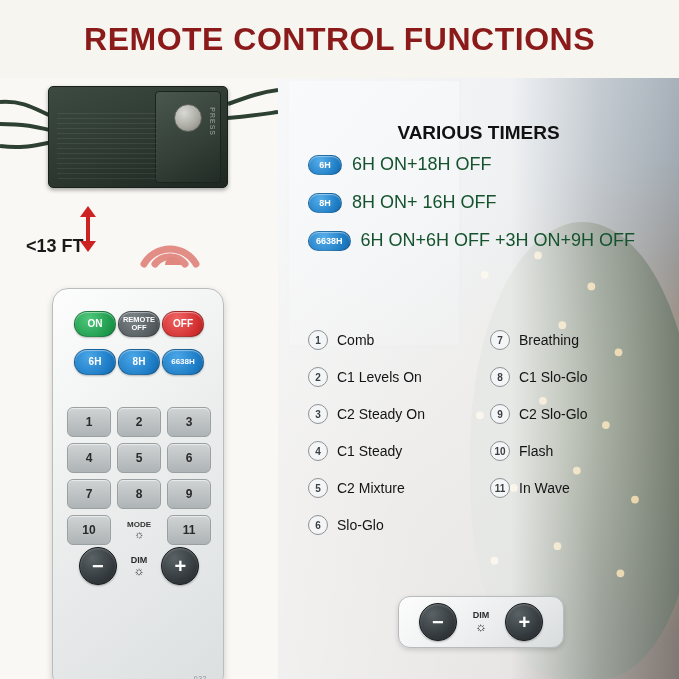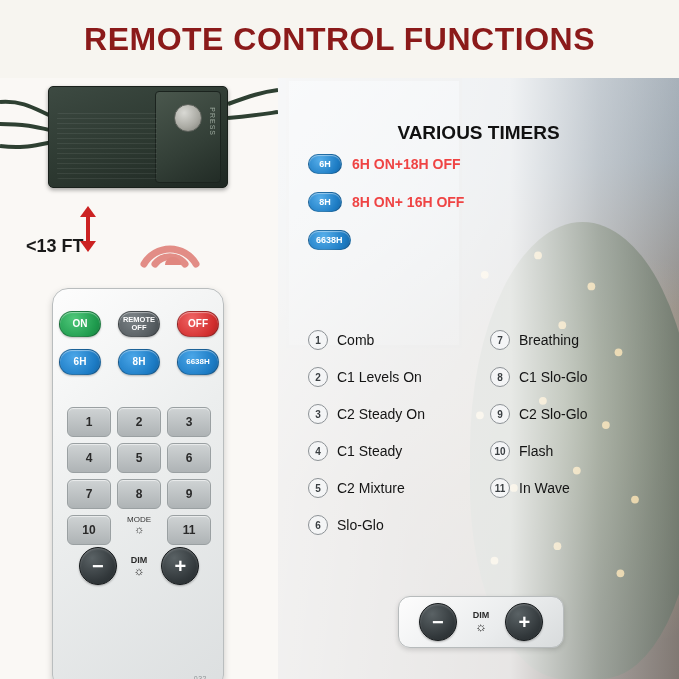--- a/index.html
+++ b/index.html
@@ -100,21 +100,21 @@
   
   .remote {
     position: absolute;
     left: 52px; top: 210px;
     width: 172px; height: 403px;
     background: linear-gradient(140deg,#fdfdfd 0%,#eceeee 45%,#dcdfe0 100%);
     border: 1.5px solid #b9bdbe;
     border-radius: 16px;
     box-shadow: 0 3px 7px rgba(0,0,0,.18);
   }
-  .rrow { position:absolute; left:0; width:172px; display:flex; justify-content:center; gap:17px; }
+  .rrow { position:absolute; left:0; width:172px; display:flex; justify-content:center; gap:2px; }
   .rbtn {
     width: 42px; height: 26px;
     border-radius: 13px;
     display:flex; align-items:center; justify-content:center;
     font-size: 10px; font-weight:bold; color:#fff;
     border:1px solid rgba(0,0,0,.25);
     box-shadow: inset 0 1px 1px rgba(255,255,255,.45), 0 1px 2px rgba(0,0,0,.25);
     line-height:1.02;
     text-align:center;
   }
@@ -134,22 +134,22 @@
   .nbtn {
     width:44px; height:30px; border-radius:6px;
     background: linear-gradient(180deg,#cfd3d4 0%, #aeb3b5 100%);
     border:1px solid #9aa0a2;
     display:flex; align-items:center; justify-content:center;
     font-size:12px; color:#2a2a2a; font-weight:bold;
     box-shadow: inset 0 1px 1px rgba(255,255,255,.6);
   }
   .mode-cell {
     width:44px; height:30px;
-    display:flex; flex-direction:column; align-items:center; justify-content:flex-start;
-    font-size:8px; color:#333; font-weight:normal;
+    display:flex; flex-direction:column; align-items:center; justify-content:center;
+    font-size:8px; color:#333; font-weight:bold;
   }
   .bottom-row {
     position:absolute; left:0; top:258px; width:172px;
     display:flex; align-items:center; justify-content:center; gap:14px;
   }
   .circ {
     width:38px; height:38px; border-radius:50%;
     background: radial-gradient(circle at 34% 28%, #5a6265 0%, #32383b 65%, #22272a 100%);
     color:#fff; font-size:20px; font-weight:bold;
     display:flex; align-items:center; justify-content:center;
@@ -206,21 +206,21 @@
   }
   .pill {
     min-width:34px; height:20px; padding:0 7px;
     border-radius:10px;
     background: radial-gradient(circle at 35% 28%, #56aeea 0%, #1d7cc4 72%, #1565a5 100%);
     color:#fff; font-size:9px; font-weight:bold;
     display:flex; align-items:center; justify-content:center;
     border:1px solid rgba(0,0,0,.2);
     box-shadow: inset 0 1px 1px rgba(255,255,255,.45);
   }
-  .timer-text { font-size:14px; color:#ef4444;font-weight:bold; }
+  .timer-text { font-size:18px; color:#14532d; }
 
   .modes-grid { position:absolute; top:252px; left:22px; width:370px; }
   .mode-item { position:absolute; display:flex; align-items:center; gap:9px; }
   .mnum {
     width:20px; height:20px; border-radius:50%;
     border:1.4px solid #8d9296;
     background:#f4f5f6;
     color:#3a3f42; font-size:10px; font-weight:bold;
     display:flex; align-items:center; justify-content:center;
   }
@@ -351,20 +351,21 @@
     <div class="timer-row" style="top:76px;">
       <div class="pill">6H</div>
       <div class="timer-text">6H ON+18H OFF</div>
     </div>
     <div class="timer-row" style="top:114px;">
       <div class="pill">8H</div>
       <div class="timer-text">8H ON+ 16H OFF</div>
     </div>
     <div class="timer-row" style="top:152px;">
       <div class="pill">6638H</div>
+      <div class="timer-text">6H ON+6H OFF +3H ON+9H OFF</div>
     </div>
 
 
     <div class="modes-grid">
       <div class="mode-item" style="left:8px;   top:0px;">
         <div class="mnum">1</div>
         <div class="mlabel">Comb</div>
       </div>
       <div class="mode-item" style="left:8px;   top:37px;">
         <div class="mnum">2</div>

